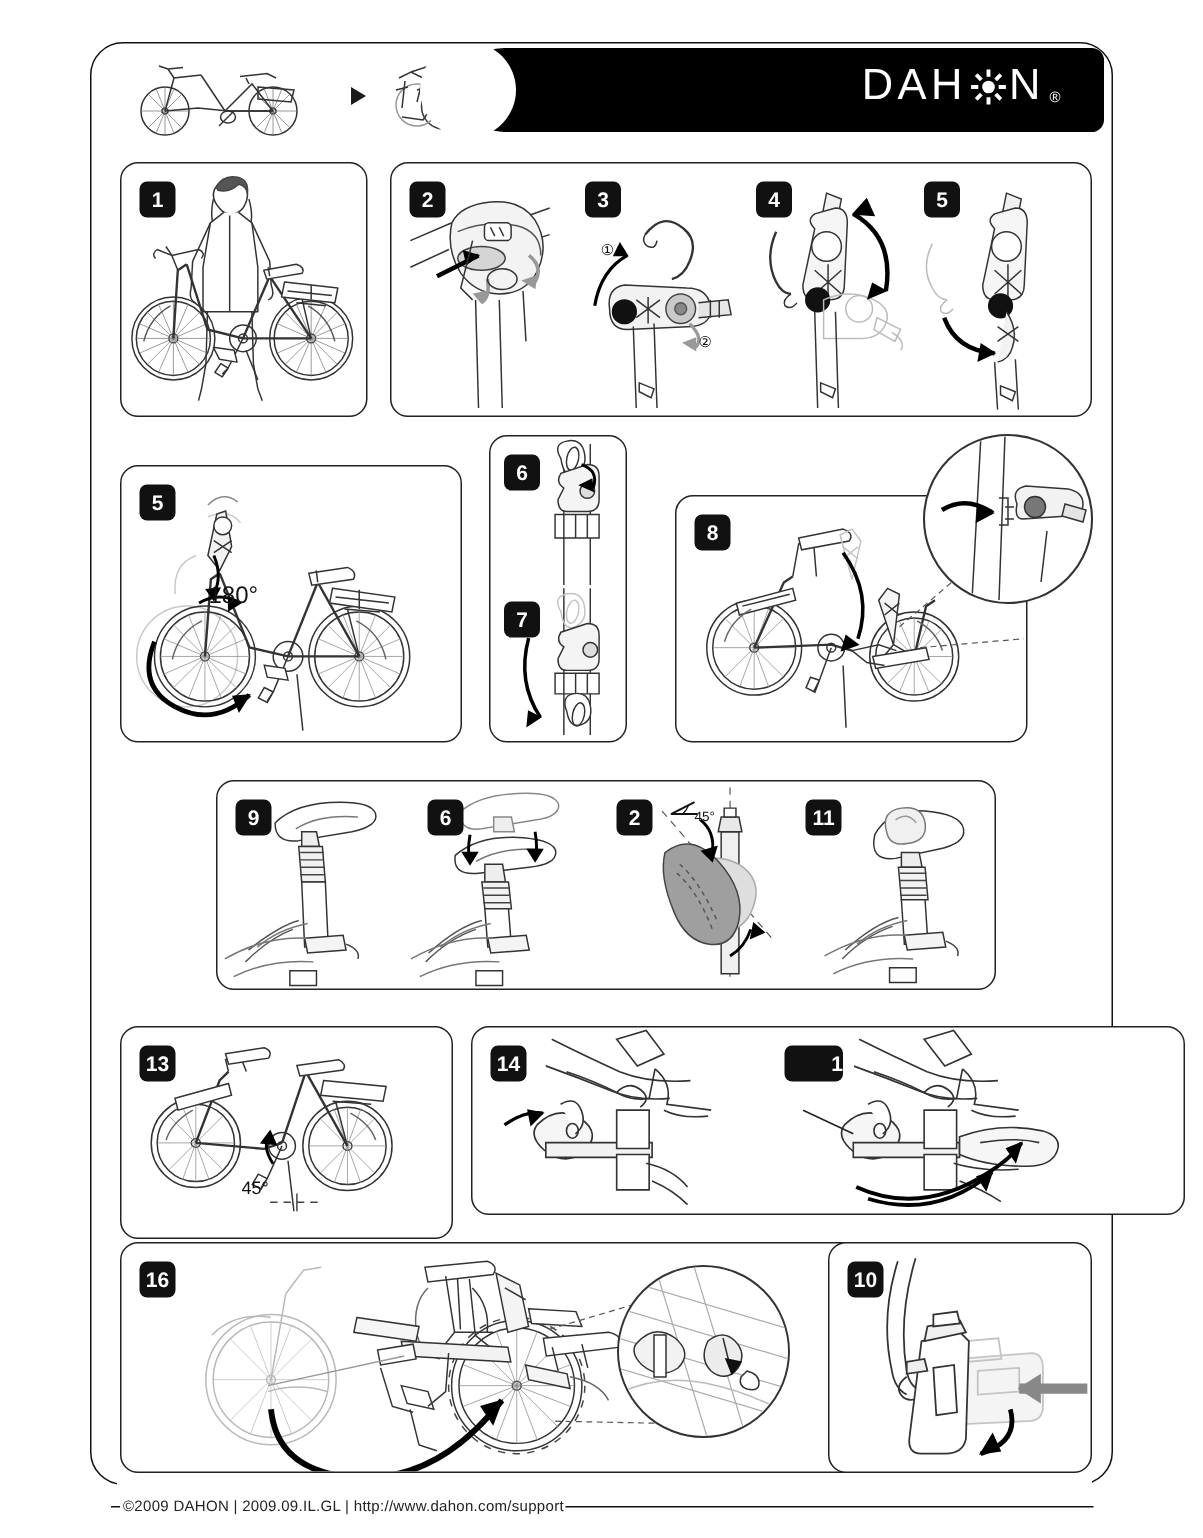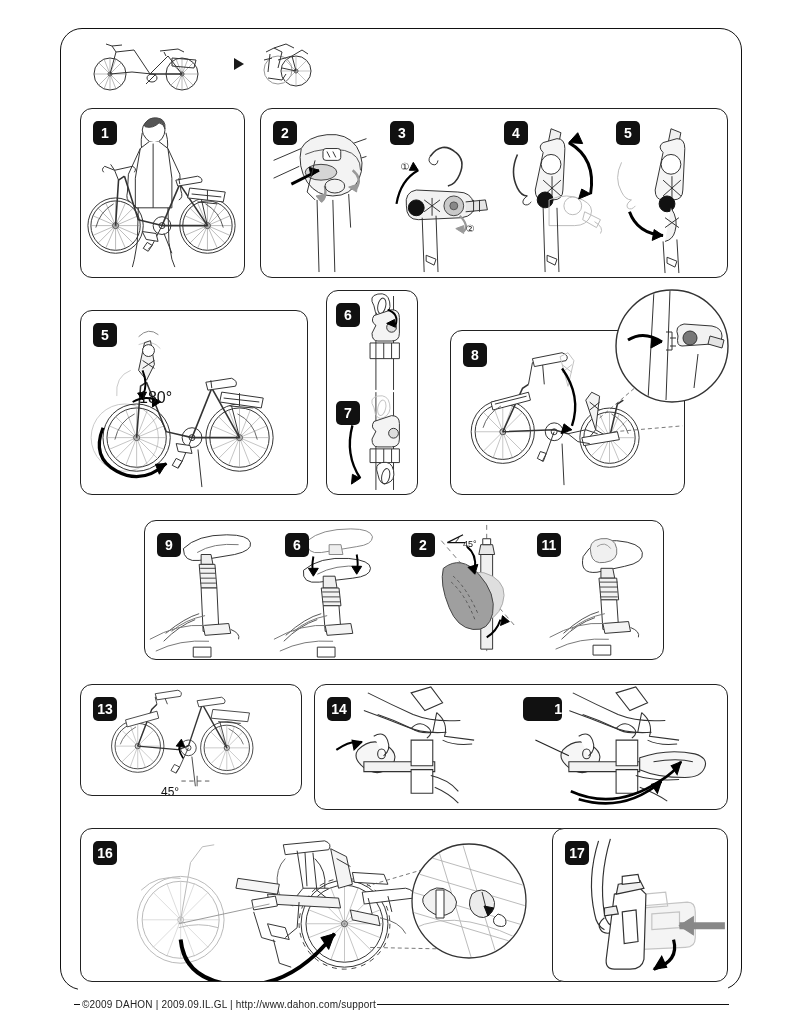--- a/index.html
+++ b/index.html
@@ -160,20 +160,44 @@
           <path d="M22 10 L34 6 L42 10"></path>
           <path d="M26 22 L40 18 L50 12 L56 16"></path>
           <path d="M30 30 L44 33"></path>
           <path d="M16 40 L30 42 L34 36"></path>
           <path d="M40 18 L44 33"></path>
           <path d="M12 22 L20 20"></path>
         </g>
       </svg>
     </div>
 
+    <div class="logo-bar">
+      <div class="logo-text">
+        <span>DAH</span>
+        <span class="logo-burst">
+          <svg viewBox="0 0 26 26">
+            <g fill="#fff">
+              <circle cx="13" cy="13" r="4.2"></circle>
+              <g stroke="#fff" stroke-width="2.6" stroke-linecap="butt">
+                <line x1="13" y1="1.4" x2="13" y2="6.2"></line>
+                <line x1="13" y1="19.8" x2="13" y2="24.6"></line>
+                <line x1="1.4" y1="13" x2="6.2" y2="13"></line>
+                <line x1="19.8" y1="13" x2="24.6" y2="13"></line>
+                <line x1="4.8" y1="4.8" x2="8.2" y2="8.2"></line>
+                <line x1="17.8" y1="17.8" x2="21.2" y2="21.2"></line>
+                <line x1="21.2" y1="4.8" x2="17.8" y2="8.2"></line>
+                <line x1="8.2" y1="17.8" x2="4.8" y2="21.2"></line>
+              </g>
+            </g>
+          </svg>
+        </span>
+        <span>N</span>
+        <span class="logo-reg">®</span>
+      </div>
+    </div>
   </div>
 
   <div class="page-border"></div>
 
   <div class="panel" style="left:80px; top:108px; width:165px; height:170px;">
     <div class="badge" style="left:12px; top:12px;">1</div>
     <div class="art">
       <svg viewBox="0 0 165 170">
         <g fill="none" stroke="#333" stroke-width="1" stroke-linejoin="round">
 
@@ -640,21 +664,21 @@
           <path d="M76 104 L102 102 L104 112 L78 114Z" fill="#f4f4f4"></path>
           <path d="M104 108 q10 4 8 10" stroke="#444"></path>
           <path d="M22 118 q28 -16 56 -14" stroke="#777"></path>
           <path d="M28 130 q24 -12 54 -10" stroke="#777"></path>
           <path d="M66 126 L84 126 L84 136 L66 136Z" fill="#fff"></path>
         </g>
       </svg>
     </div>
   </div>
 
-  <div class="panel" style="left:80px; top:684px; width:222px; height:112px;">
+  <div class="panel" style="left:80px; top:684px; width:222px; height:142px;">
     <div class="badge" style="left:12px; top:12px;">13</div>
     <div class="ann" style="left:80px; top:100px; font-size:12px;">45°</div>
     <div class="art">
       <svg viewBox="0 0 222 126">
         <g fill="none" stroke="#333" stroke-width="1">
           <circle cx="50" cy="70" r="30"></circle>
             <circle cx="50" cy="70" r="26"></circle>
             <circle cx="50" cy="70" r="3"></circle>
           <circle cx="152" cy="72" r="30"></circle>
             <circle cx="152" cy="72" r="26"></circle>
@@ -691,21 +715,21 @@
           <path d="M100 110 L136 110" stroke="#444" stroke-dasharray="5 4"></path>
           <path d="M118 104 L118 116" stroke="#444"></path>
           <path d="M48 48 q-14 8 -18 20" stroke="#666"></path>
           <path d="M154 50 q13 7 17 18" stroke="#666"></path>
           <path d="M112 82 L116 116"></path>
         </g>
       </svg>
     </div>
   </div>
 
-  <div class="panel" style="left:314px; top:684px; width:414px; height:126px;">
+  <div class="panel" style="left:314px; top:684px; width:476px; height:126px;">
 
     <div class="badge" style="left:12px; top:12px;">14</div>
     <div class="art" style="left:0; width:207px;">
       <svg viewBox="0 0 207 126">
         <g fill="none" stroke="#333" stroke-width="1.1">
           <path d="M52 8 q24 12 46 22 q20 8 48 6"></path>
           <path d="M48 26 q22 8 42 16 q18 8 42 6"></path>
           <path d="M96 8 L116 2 L128 18 L110 26Z" fill="#fff"></path>
           <path d="M62 30 q18 6 34 14 q10 6 22 4 L122 28"></path>
           <path d="M96 44 q8 -8 16 -2 q8 6 0 12"></path>
@@ -846,21 +870,21 @@
         <path d="M62 52 q10 -8 18 0 q8 8 2 18 q-8 10 -18 2 q-8 -8 -2 -20Z" fill="#ececec"></path>
         <path d="M72 50 L78 74"></path>
         <path d="M84 66 l-10 -2 l4 10Z" fill="#111" stroke="#111"></path>
         <path d="M88 72 q8 2 8 8 q0 6 -8 4 q-6 -2 -4 -8Z" fill="#fff"></path>
         <path d="M0 88 q28 -14 60 -8 q30 6 58 22" stroke="#bbb"></path>
       </g>
     </svg>
   </div>
 
   <div class="panel" style="left:552px; top:828px; width:176px; height:154px;">
-    <div class="badge" style="left:12px; top:12px;">17</div>
+    <div class="badge" style="left:12px; top:12px;">10</div>
     <div class="art">
       <svg viewBox="0 0 176 154">
         <g fill="none" stroke="#333" stroke-width="1.2">
           <path d="M46 12 q-12 38 -4 74 q2 12 10 16"></path>
           <path d="M58 10 q-12 40 -6 76 q2 12 12 14"></path>
           <path d="M52 90 q-8 6 -4 12 q4 6 14 2"></path>
 
           <g stroke="#c4c4c4">
             <path d="M88 78 L136 74 q8 0 8 10 l0 26 q0 10 -10 10 l-44 2Z" fill="#f4f4f4"></path>
             <path d="M100 86 L128 84 L128 100 L100 102Z"></path>

